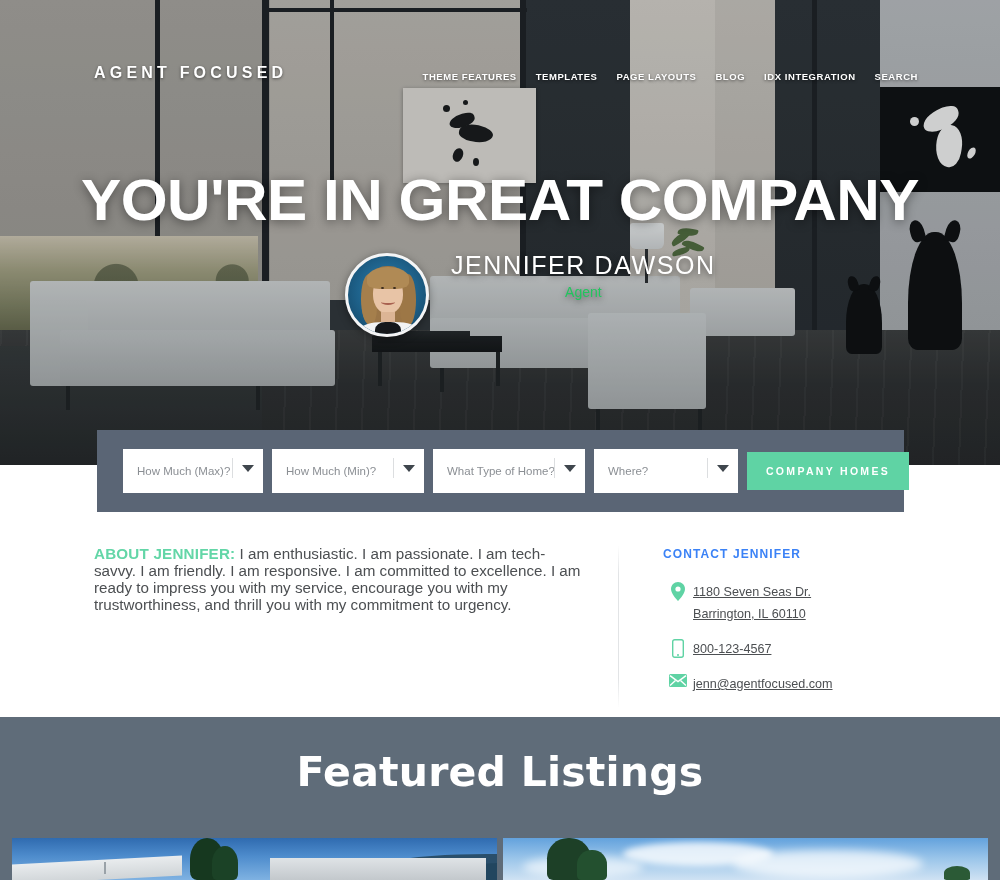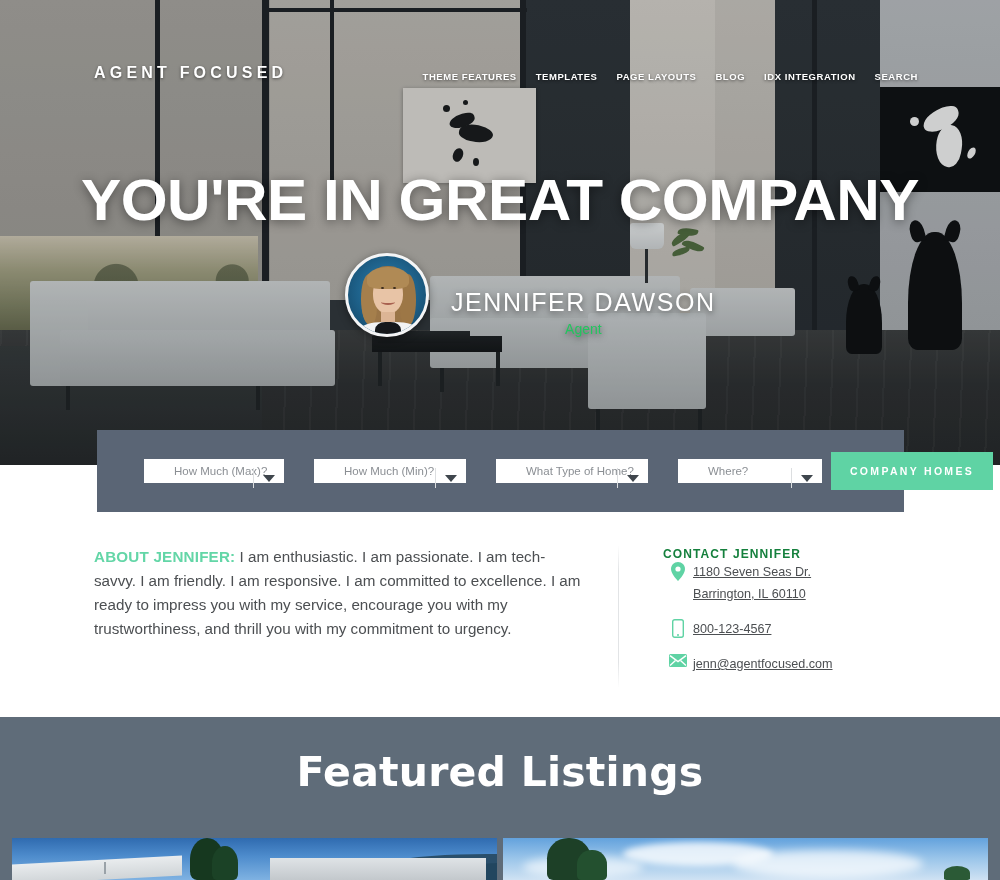--- a/index.html
+++ b/index.html
@@ -145,21 +145,21 @@
   
   .hero-title {
     position:absolute; left:0; top:166px; width:1000px; text-align:center;
     color:#fff; font-size:58px; font-weight:700; letter-spacing:-.5px;
     text-shadow:0 2px 10px rgba(0,0,0,.45); z-index:5;
     font-family:"Liberation Sans Narrow","Liberation Sans", sans-serif;
     transform:scaleX(1.04); transform-origin:center;
   }
   .agent-block {
     position:absolute; left:345px; top:253px; z-index:5;
-    display:flex; align-items:flex-end; gap:22px;
+    display:flex; align-items:flex-start; gap:22px;
   }
   .avatar {
     width:84px; height:84px; border-radius:50%;
     border:3px solid #f4f5f6; overflow:hidden; position:relative;
     background:radial-gradient(circle at 50% 45%, #2c84b5 0%, #1d5f87 55%, #123f5c 100%);
     box-shadow:0 2px 8px rgba(0,0,0,.4); flex:none;
   }
   .av-hair-back { position:absolute; left:14px; top:10px; width:52px; height:66px; background:#9a7547; border-radius:48% 48% 38% 38%; }
   .av-face { position:absolute; left:25px; top:20px; width:30px; height:38px; background:#e8c4a6; border-radius:46% 46% 50% 50%; }
   .av-hair-top { position:absolute; left:19px; top:11px; width:42px; height:22px; background:#b08a55; border-radius:50% 50% 30% 30%; }
@@ -180,22 +180,22 @@
     margin-top:6px; text-shadow:0 2px 6px rgba(0,0,0,.5);
   }
 
   
   .search-wrap {
     position:absolute; left:97px; top:430px; width:807px; height:82px;
     background:#5a6575; z-index:7;
   }
   .search-row { display:flex; align-items:center; height:100%; padding:0 26px; gap:1px; }
   .select-box {
-    position:relative; height:24px; background:#fff; display:flex; align-items:center;
-    padding:0 0 0 30px; flex:none;margin-left:21px;
+    position:relative; height:44px; background:#fff; display:flex; align-items:center;
+    padding:0 0 0 14px; flex:none;
   }
   .select-box.w1 { width:140px; }
   .select-box.w2 { width:152px; }
   .select-box.w3 { width:152px; }
   .select-box.w4 { width:144px; }
   .select-box .lbl { font-size:11.5px; color:#8b8f94; white-space:nowrap; }
   .select-box .sep { position:absolute; right:30px; top:9px; width:1px; height:20px; background:#dcdee0; }
   .caret {
     position:absolute; right:9px; top:16px; width:0; height:0;
     border-left:6px solid transparent; border-right:6px solid transparent;
@@ -209,27 +209,27 @@
     border:none; cursor:pointer; flex:none;
   }
 
   
   .about-section {
     position:absolute; left:0; top:465px; width:1000px; height:252px; background:#fff;
   }
   .about-inner { position:absolute; left:94px; top:80px; width:812px; display:flex; }
   .about-text { width:524px; padding-right:34px; }
   .about-text p {
-    font-size:15.2px; line-height:24px; color:#4c4f52;
+    font-size:15.2px; line-height:17px; color:#4c4f52;
   }
   .about-lead { color:#63d6a7; font-weight:700; letter-spacing:.2px; }
   .about-divider { width:1px; background:linear-gradient(180deg,rgba(0,0,0,0),#e2e4e6 18%,#e2e4e6 82%,rgba(0,0,0,0)); margin-right:44px; }
   .contact-col { flex:1; padding-top:2px; }
   .contact-title {
-    font-size:12px; font-weight:700; color:#15803d; letter-spacing:1.1px; 
+    font-size:12px; font-weight:700; color:#3b82f6; letter-spacing:1.1px; margin-bottom:20px;
   }
   .contact-row { display:flex; align-items:flex-start; margin-bottom:13px; }
   .c-icon { width:30px; flex:none; display:flex; justify-content:center; padding-top:1px; }
   .c-text { font-size:12.6px; color:#4c4f52; line-height:22px;text-decoration:underline; }
 
   
   .featured {
     position:absolute; left:0; top:717px; width:1000px; height:163px; background:#5f6c79;
   }
   .featured-title {

